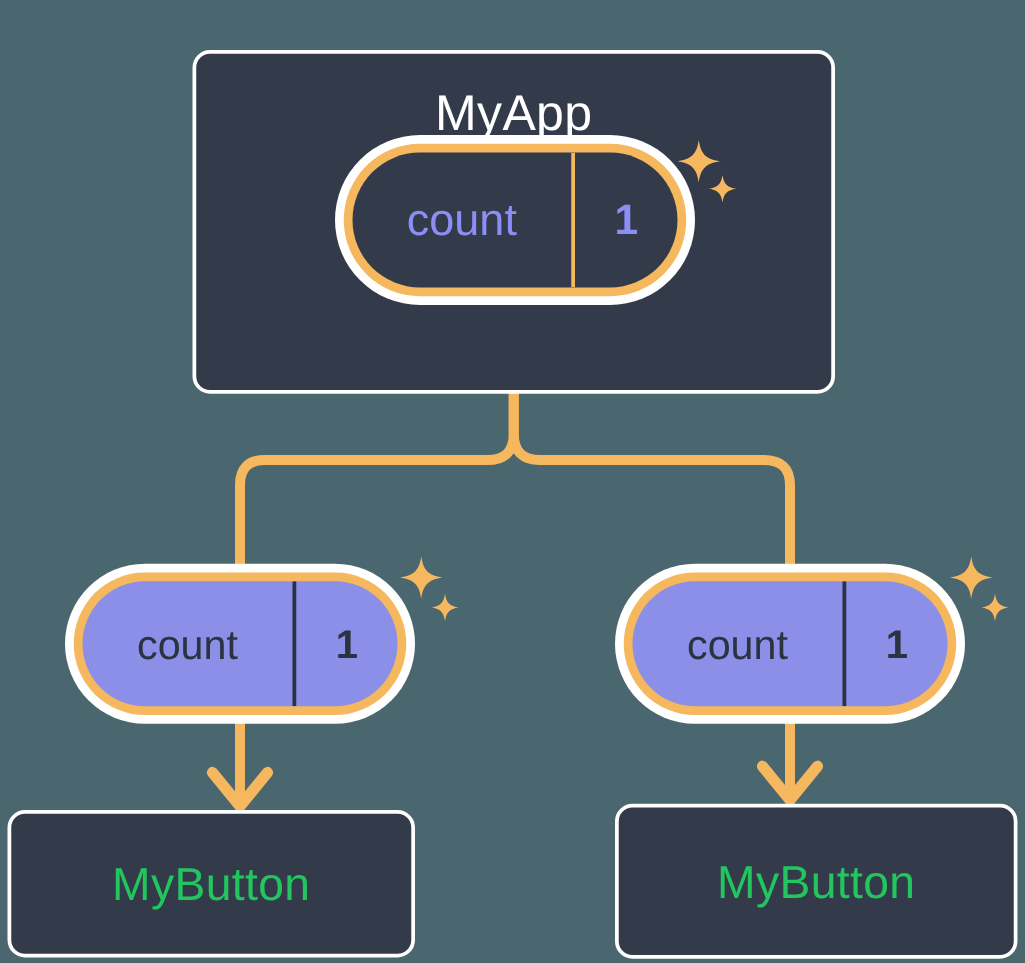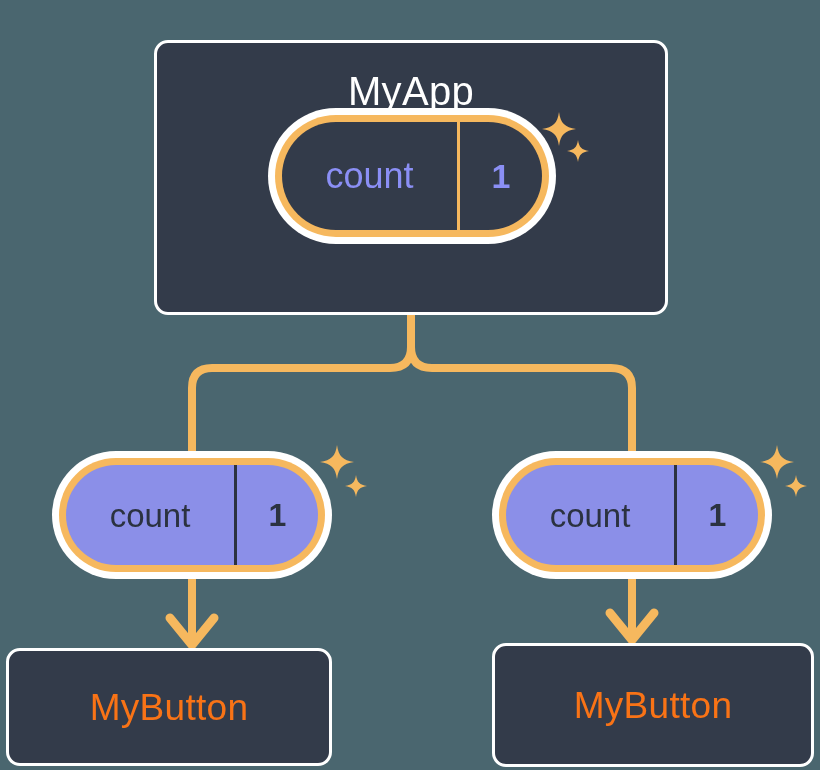--- a/index.html
+++ b/index.html
@@ -63,21 +63,21 @@
     width: 326px;
     height: 118px;
   }
   #card-btn-right {
     left: 492px;
     top: 643px;
     width: 322px;
     height: 124px;
   }
   .btn-title {
-    color: #f97316;
+    color: #22c55e;
     font-size: 37px;
     font-weight: 400;
     letter-spacing: 0.3px;
     line-height: 1;
   }
 
   
   .state-pill-wrap {
     position: absolute;
   }

